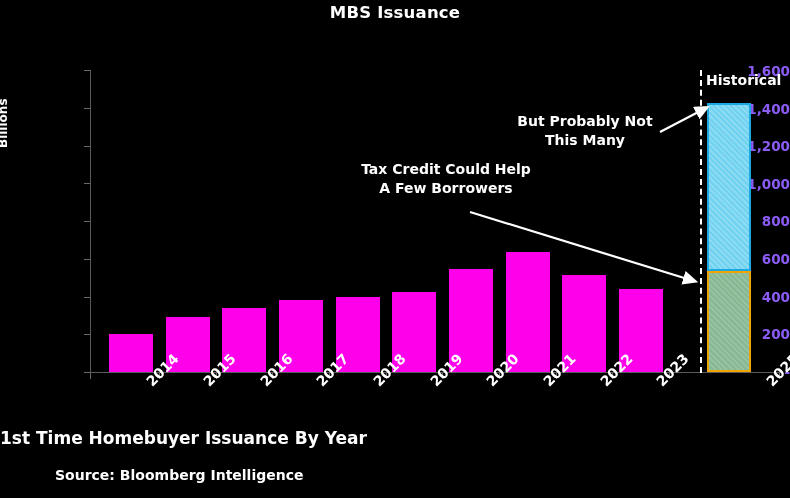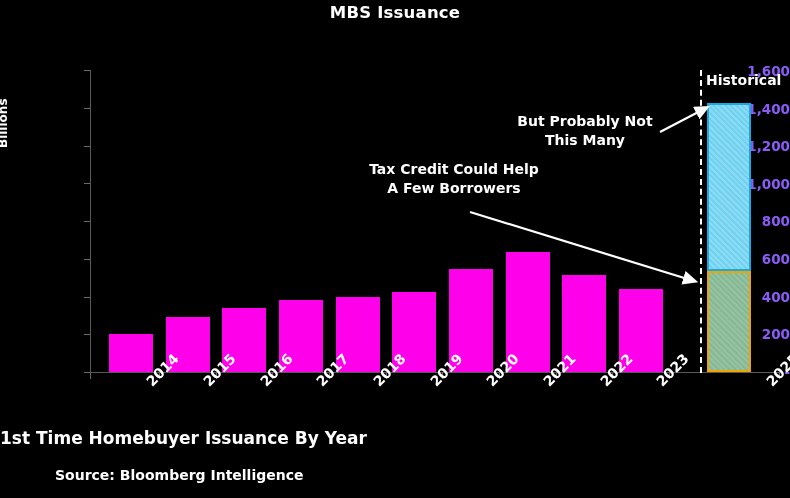--- a/index.html
+++ b/index.html
@@ -68,21 +68,21 @@
 
   .divider{
     position:absolute;top:70px;left:700px;width:0;height:303px;
     border-left:2px dashed #ffffff;
   }
   .projected-label{
     position:absolute;left:706px;top:72px;font-size:14px;font-weight:bold;color:#fff;
   }
 
   .annot{position:absolute;font-size:14px;font-weight:bold;color:#fff;line-height:19px;text-align:center;}
-  .annot-1{left:364px;top:160px;width:180px;}
+  .annot-1{left:356px;top:160px;width:180px;}
   .annot-2{left:500px;top:112px;width:170px;}
 
   .xaxis-title{
     position:absolute;left:0;top:428px;width:790px;text-align:left;
     font-size:17px;font-weight:bold;color:#ffffff;
   }
   .source{
     position:absolute;left:55px;top:467px;font-size:14px;font-weight:bold;color:#fff;
   }
   svg.arrows{position:absolute;left:0;top:0;width:790px;height:498px;pointer-events:none;}

